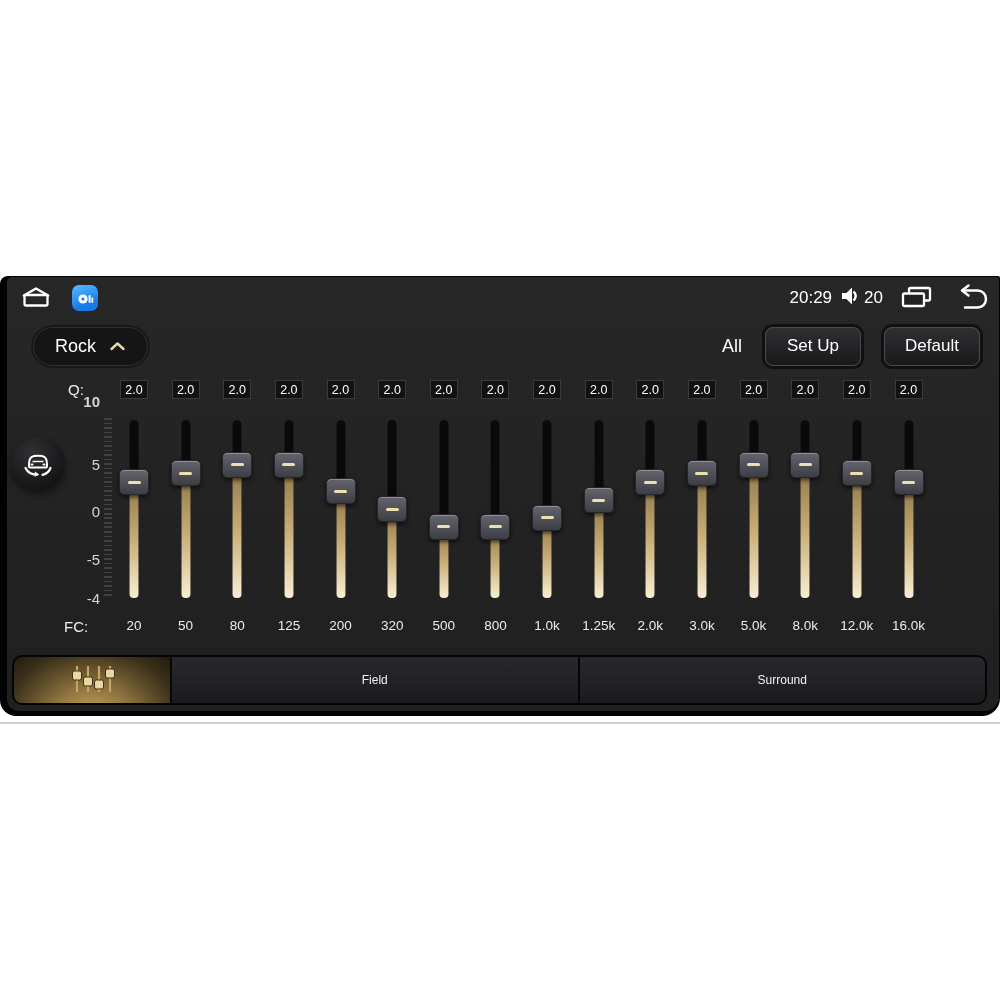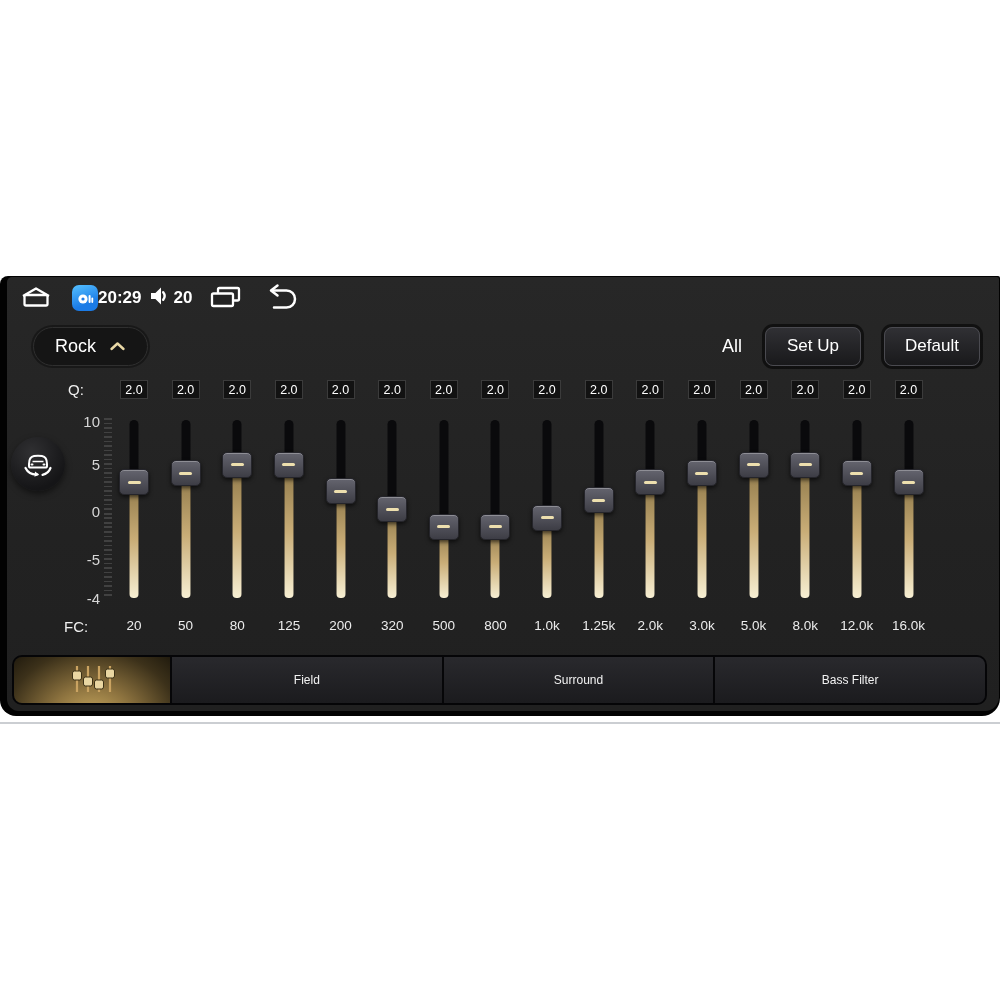--- a/index.html
+++ b/index.html
@@ -7,21 +7,21 @@
     font-family:"Liberation Sans",sans-serif;overflow:hidden;}
   .bezel{position:absolute;left:0;top:276px;width:1000px;height:440px;background:#020202;
     border-radius:8px 2px 18px 16px;}
   .screen{position:absolute;left:7px;top:1px;right:1px;bottom:5px;
     background:linear-gradient(180deg,#272727,#222222 60%,#202020);
     border-radius:5px 2px 14px 12px;overflow:hidden;}
   .page-line{position:absolute;left:0;top:722px;width:1000px;height:2px;background:#cbced2;}
 
   
   .statusbar{position:absolute;top:5px;left:10px;right:10px;height:32px;
-    display:flex;justify-content:flex-start;align-items:center;font-weight:bold;}
+    display:flex;justify-content:space-between;align-items:center;}
   .sb-left{display:flex;align-items:center;gap:17px;}
   .sb-right{display:flex;align-items:center;color:#fff;font-size:17px;}
   .icon-btn{background:none;border:none;padding:0;display:flex;align-items:center;cursor:pointer;}
   .app-icon{width:26px;height:26px;border-radius:7px;
     background:linear-gradient(160deg,#55c0ff,#1b7be6 70%);display:flex;align-items:center;justify-content:center;}
   .sb-time{margin-right:6px;}
   .sb-vol{margin-left:2px;}
   .sb-gap{width:16px;}
 
   
@@ -34,21 +34,21 @@
   .all-label{color:#fff;font-size:18px;cursor:pointer;}
   .hbtn{width:96px;height:39px;border-radius:8px;color:#fff;font-size:17px;
     background:linear-gradient(180deg,#303034,#19191b);border:1px solid #4a4a50;
     box-shadow:0 0 0 3px rgba(0,0,0,.55);display:flex;align-items:center;justify-content:center;cursor:pointer;}
 
   
   .q-label{position:absolute;left:61px;top:104px;color:#f0f0f0;font-size:15px;}
   .fc-label{position:absolute;left:57px;top:341px;color:#f0f0f0;font-size:15px;}
   .scale{position:absolute;left:48px;top:0;width:45px;}
   .scale span{position:absolute;right:0;color:#d6d6d6;font-size:15px;line-height:16px;}
-  .scale span:nth-child(1){top:137px;}
+  .scale span:nth-child(1){top:117px;font-weight:bold;}
   .scale span:nth-child(2){top:180px;}
   .scale span:nth-child(3){top:227px;}
   .scale span:nth-child(4){top:275px;}
   .scale span:nth-child(5){top:314px;}
   .ticks{position:absolute;left:97px;top:141px;width:8px;height:181px;
     background:repeating-linear-gradient(180deg,#414141 0 1.6px,transparent 1.6px 4.52px);}
 
   .car-btn{position:absolute;left:4px;top:160px;width:54px;height:54px;border-radius:50%;
     border:none;padding:0;cursor:pointer;
     background:radial-gradient(circle at 38% 28%,#303032,#151517 72%);
@@ -346,21 +346,18 @@
               </g>
             </svg>
           </span>
         </button>
         <button class="tab">
           <span>Field</span>
         </button>
         <button class="tab">
           <span>Surround</span>
         </button>
-        <button class="tab">
-          <span>Bass Filter</span>
-        </button>
       </div>
 
     </div>
   </div>
   <div class="page-line"></div>
 </div>
 
 </body></html>

